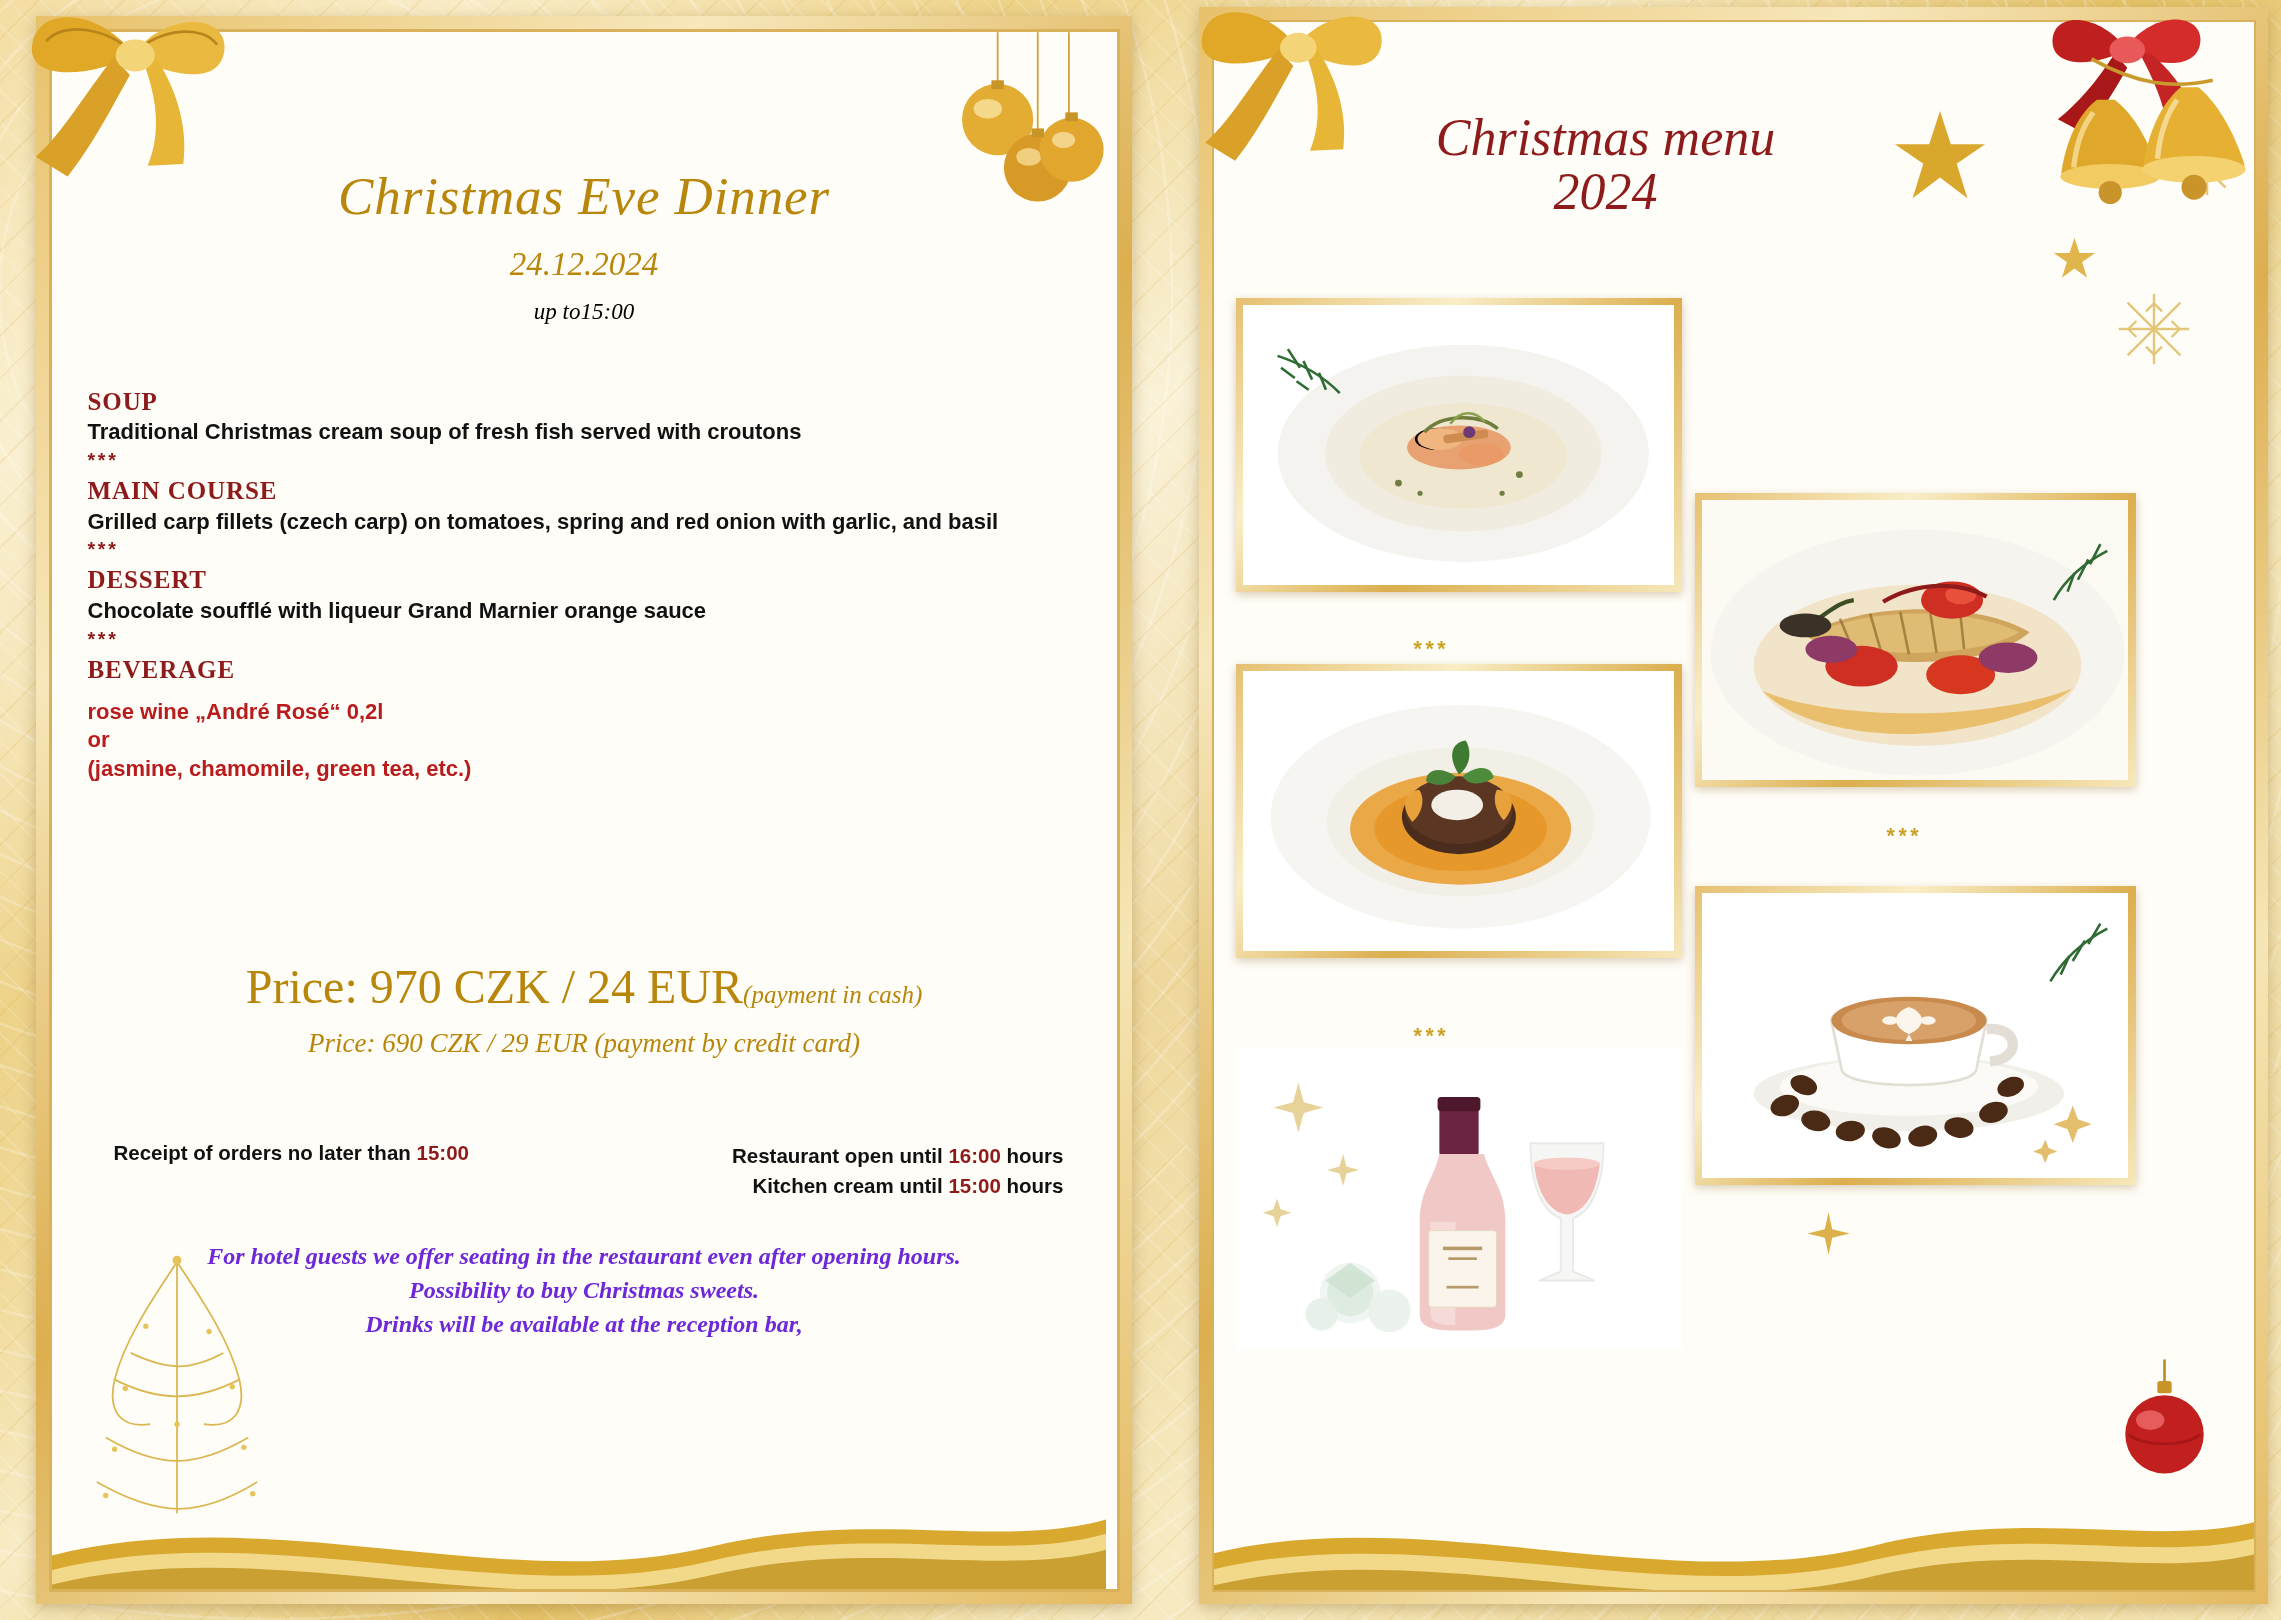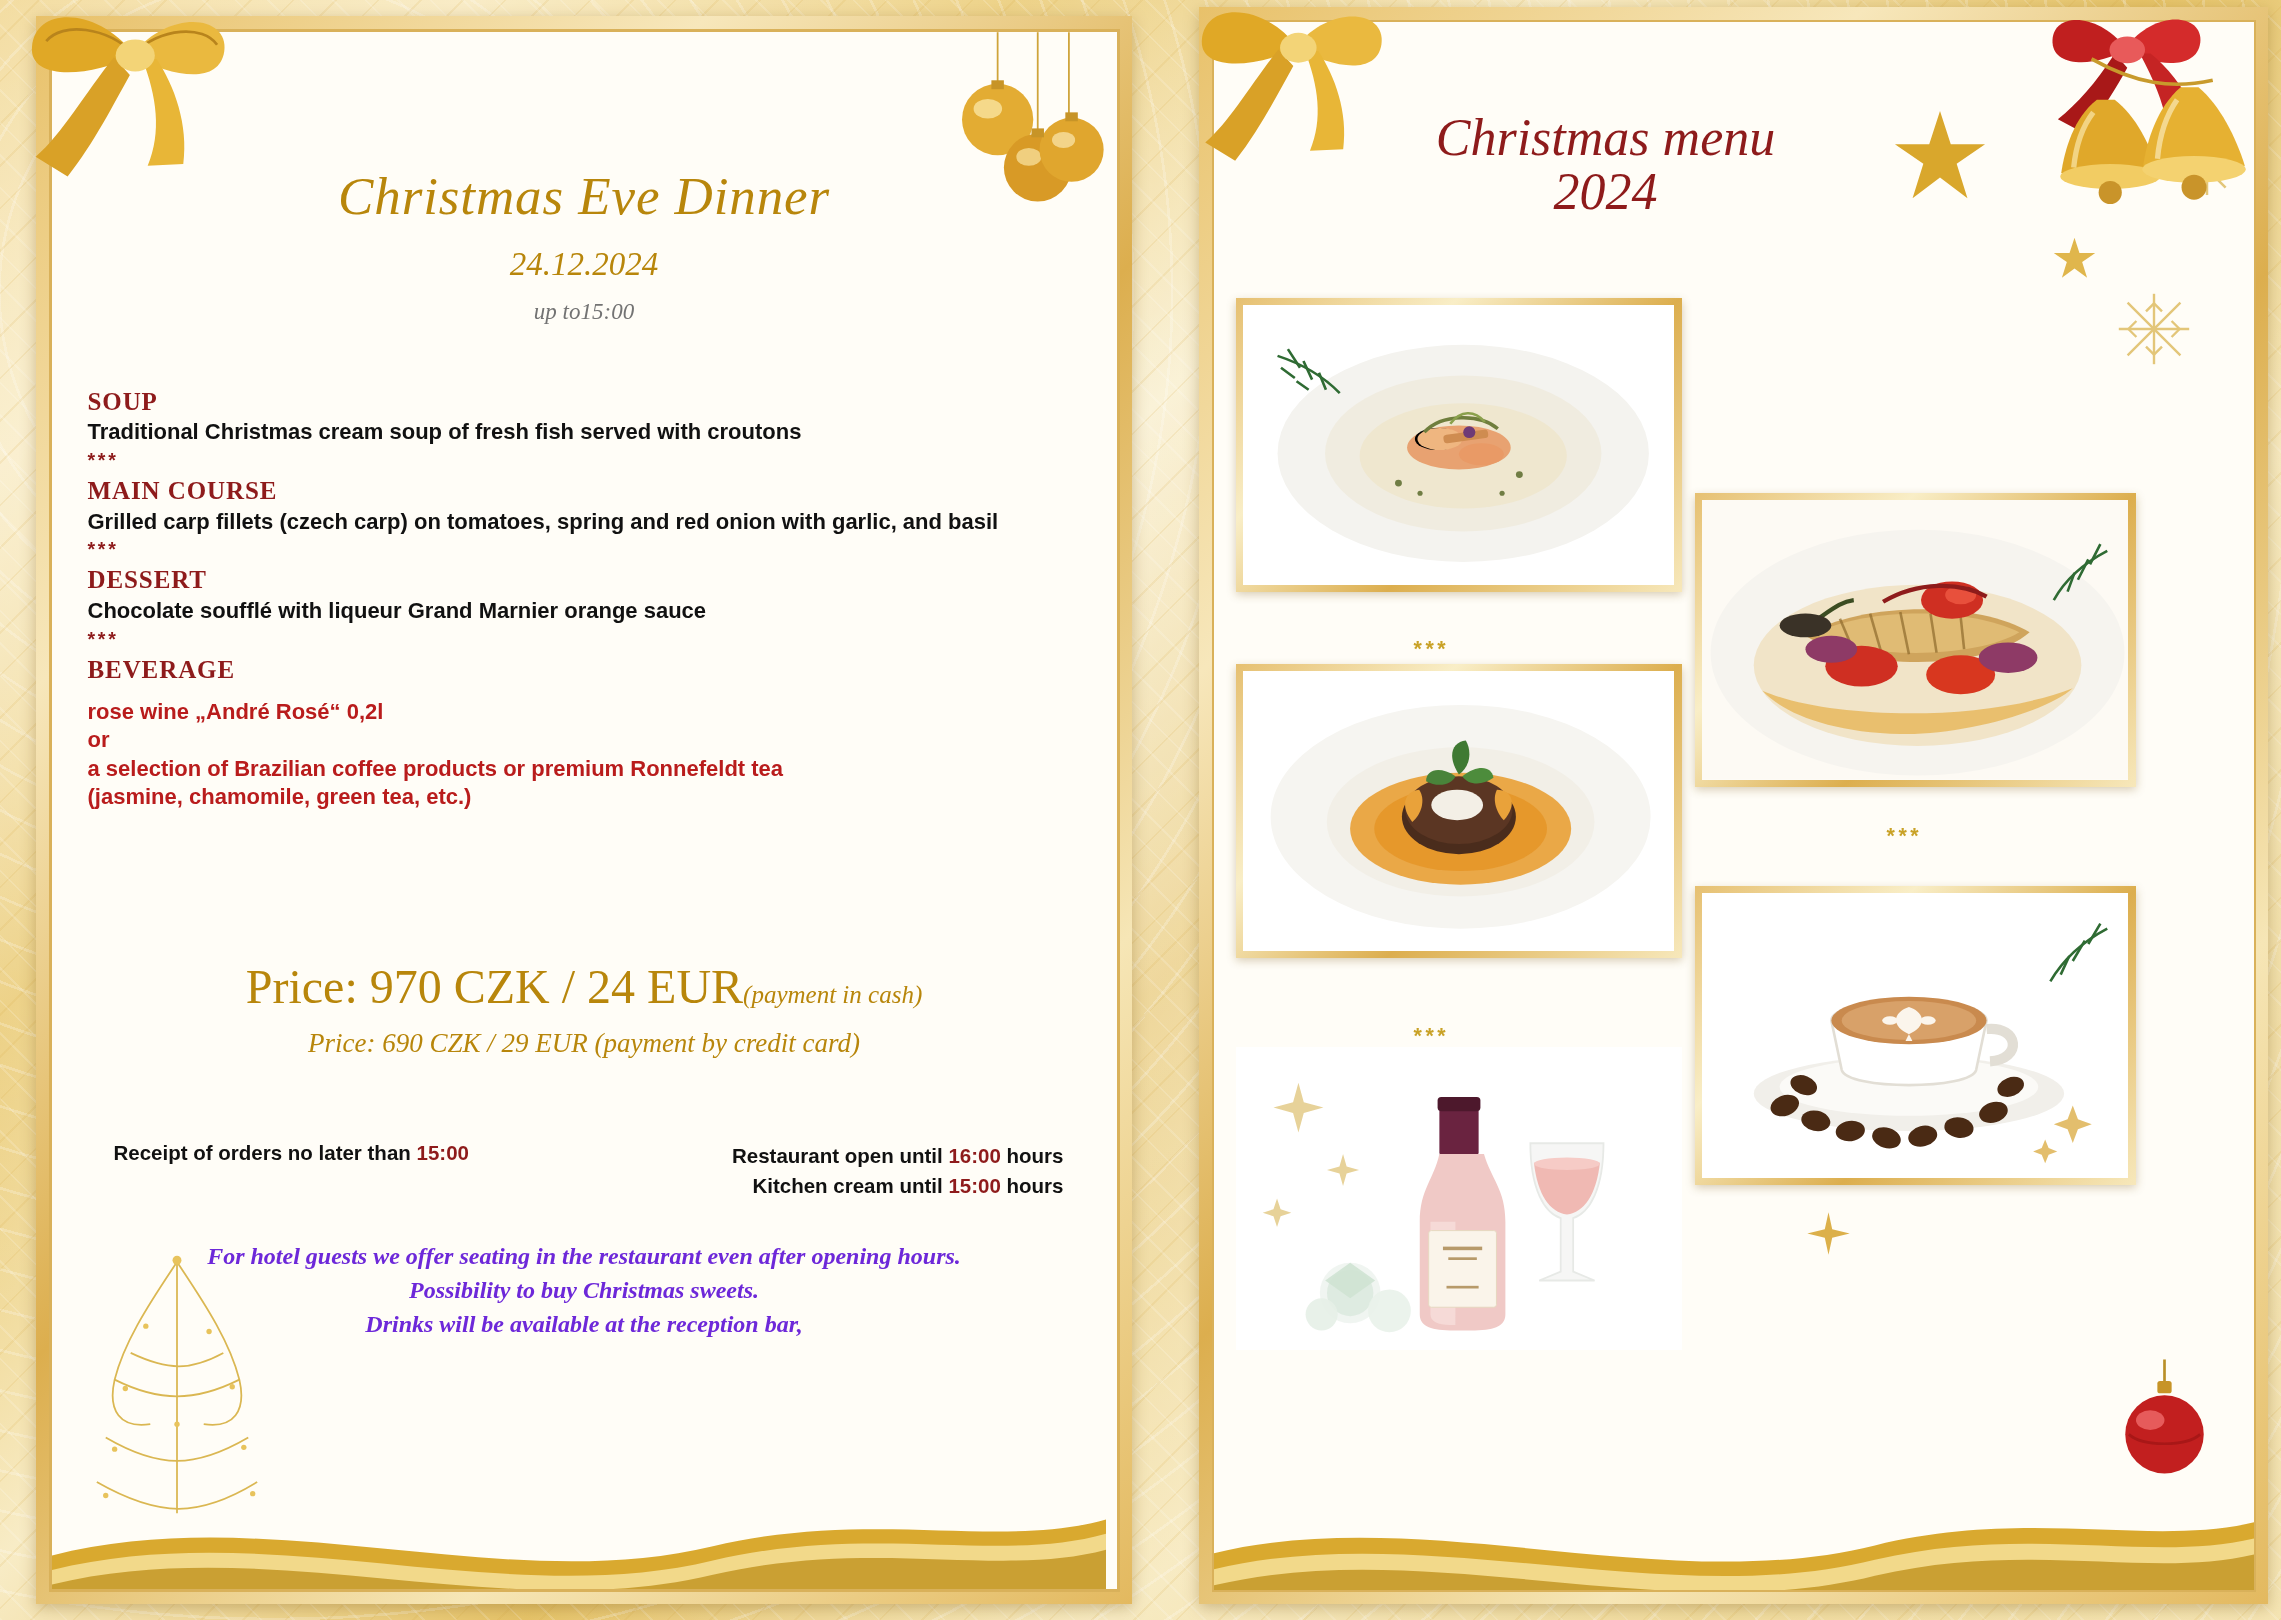--- a/index.html
+++ b/index.html
@@ -90,21 +90,21 @@
     font-style: italic;
     font-size: 33px;
     color: #b8860b;
   }
   .l-time {
     position: absolute; left:0; right:0; top: 267px;
     text-align: center;
     font-family: "Liberation Serif", serif;
     font-style: italic;
     font-size: 23px;
-    color: #737373;
+    color: #000000;
   }
 
   .course-block {
     position: absolute;
     left: 36px; right: 36px;
     top: 356px;
     text-align: left;
   }
   .course-head {
     font-family: "Liberation Serif", serif;
@@ -287,21 +287,20 @@
         <div class="course-desc">Grilled carp fillets (czech carp) on tomatoes, spring and red onion with garlic, and basil</div>
         <div class="stars">***</div>
 
         <div class="course-head">DESSERT</div>
         <div class="course-desc">Chocolate soufflé with liqueur Grand Marnier orange sauce</div>
         <div class="stars">***</div>
 
         <div class="course-head">BEVERAGE</div>
         <div class="bev-line bev-top">rose wine „André Rosé“ 0,2l</div>
         <div class="bev-line">or</div>
-        <div class="bev-line">a selection of Brazilian coffee products or premium Ronnefeldt tea</div>
         <div class="bev-line">(jasmine, chamomile, green tea, etc.)</div>
       </div>
 
       <div class="price-main">
         <span>Price:</span>
         <span>970 CZK / 24 EUR</span><span class="note">(payment in cash)</span>
       </div>
       <div class="price-card">Price: 690 CZK / 29 EUR (payment by credit card)</div>
 
       <div class="hours">

